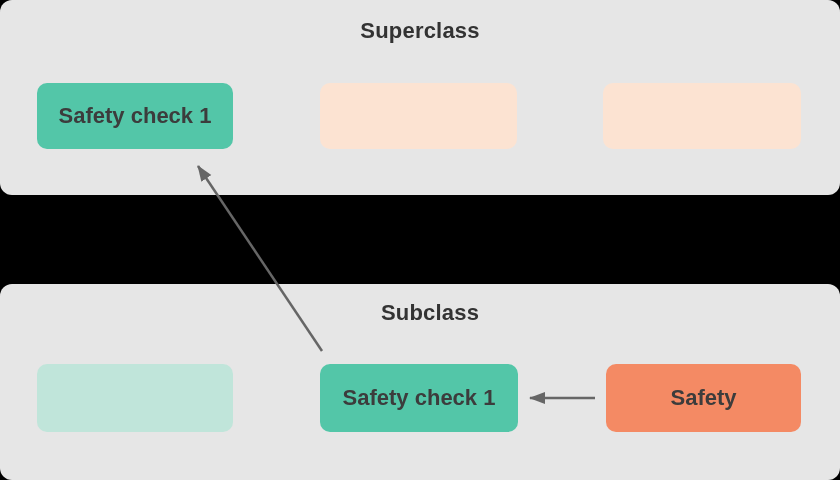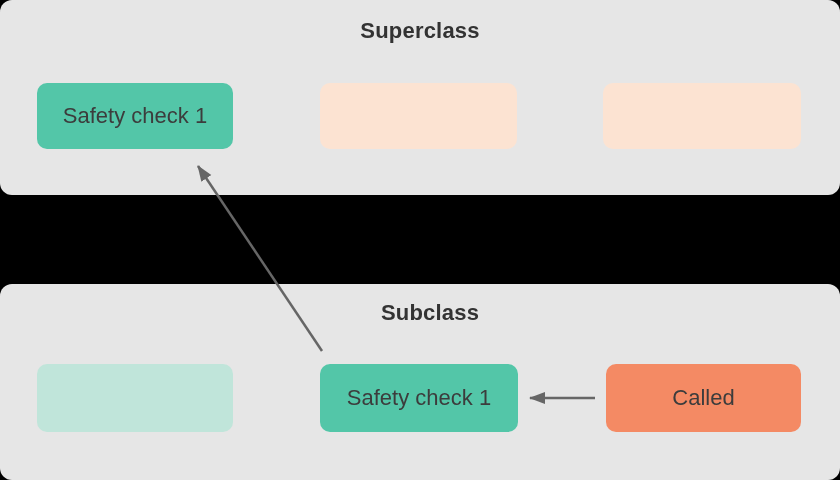--- a/index.html
+++ b/index.html
@@ -40,20 +40,21 @@
 
   .box {
     position: absolute;
     border-radius: 10px;
     display: flex;
     align-items: center;
     justify-content: center;
     font-size: 22px;
     color: var(--box-text, #3c3c3c);
     white-space: nowrap;
+    font-weight: bold;
   }
   .teal  { background: var(--teal,  #53c6a8); }
   .peach { background: var(--peach, #fce3d2); }
   .mint  { background: var(--mint,  #c0e5da); }
   .coral { background: var(--coral, #f48a64); }
 
   
   .sc-box-1 { left: 37px;  top: 83px; width: 196px; height: 66px; }
   .sc-box-2 { left: 320px; top: 83px; width: 197px; height: 66px; }
   .sc-box-3 { left: 603px; top: 83px; width: 198px; height: 66px; }
@@ -84,21 +85,21 @@
   <div class="box peach sc-box-3"></div>
 </div>
 
 <div class="panel" id="subclass-panel">
   <div class="panel-title">Subclass</div>
   <div class="box mint sub-box-1"></div>
   <div class="box teal sub-box-2">
     <span>Safety check 1</span>
   </div>
   <div class="box coral sub-box-3">
-    <span>Called</span>
+    <span>Safety</span>
   </div>
 </div>
 
 <svg id="arrow-layer" viewBox="0 0 840 480" xmlns="http://www.w3.org/2000/svg" aria-hidden="true">
   <defs>
     <marker id="head" markerUnits="userSpaceOnUse" markerWidth="18" markerHeight="14" refX="15" refY="6" orient="auto">
       <polygon points="0,0 16,6 0,12" style="fill: var(--arrow, #666666);"></polygon>
     </marker>
   </defs>
   <line x1="322" y1="351" x2="198" y2="166" style="stroke: var(--arrow, #666666); stroke-width: 2.5;" marker-end="url(#head)"></line>

